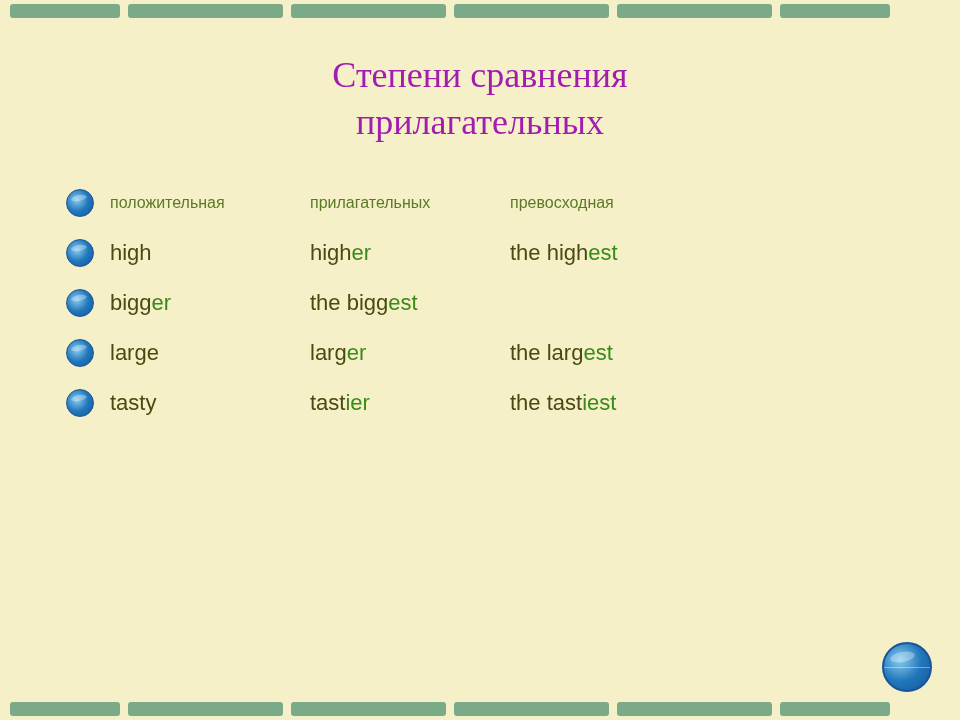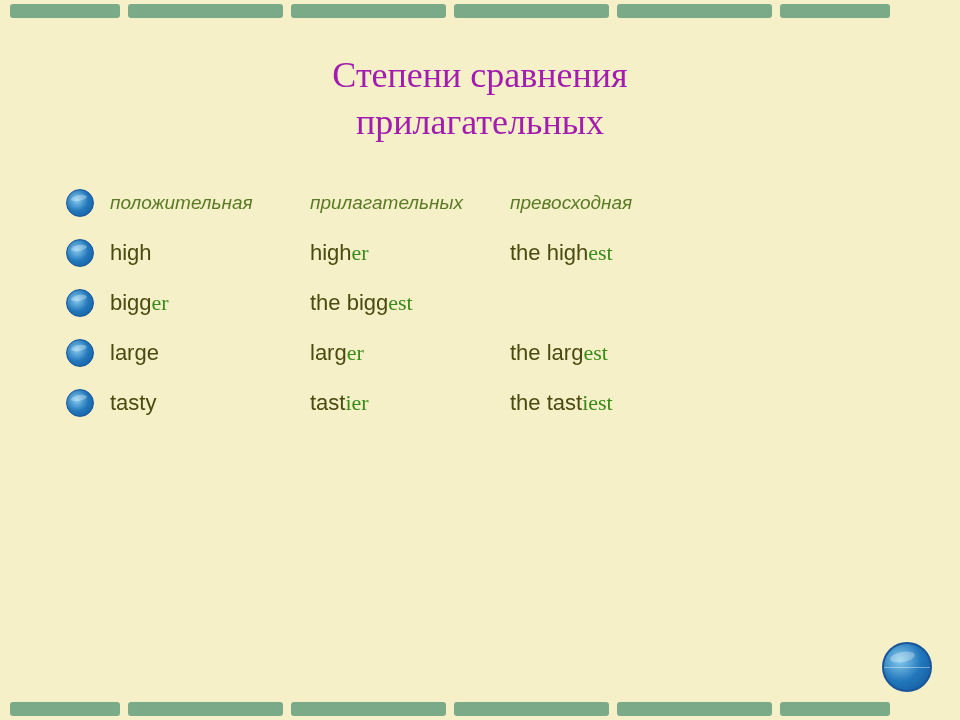--- a/index.html
+++ b/index.html
@@ -86,36 +86,34 @@
       padding-left: 10px;
     }
 
     .col3 {
       width: 250px;
       padding-left: 10px;
     }
 
     .header-row {
       color: #5a7a25;
-      font-size: 19px;
-      font-style: italic;
+      font-size: 16px;
     }
 
     .data-row {
       font-size: 22px;
       color: #4a4a10;
     }
 
     .word-base {
       color: #4a4a10;
     }
 
     .word-suffix-green {
       color: #3a8a1a;
-      font-family: Liberation Serif, serif;
     }
 
     .small-globe {
       width: 28px;
       height: 28px;
       border-radius: 50%;
       background: radial-gradient(circle at 38% 38%, #88ccee, #2277bb, #115599);
       border: 1.5px solid #1a5599;
       display: inline-block;
       vertical-align: middle;

